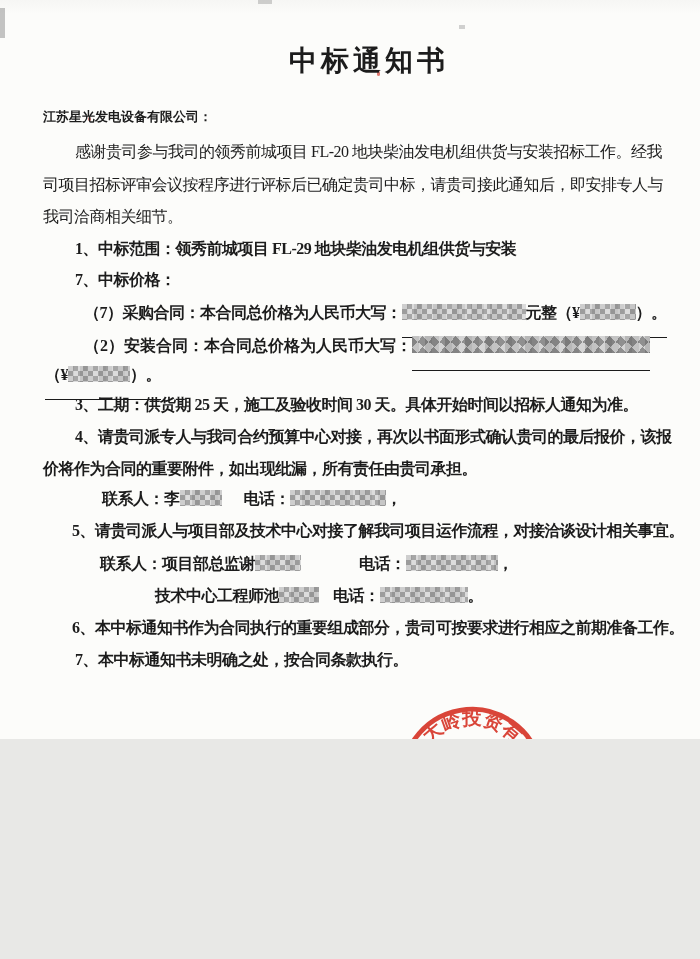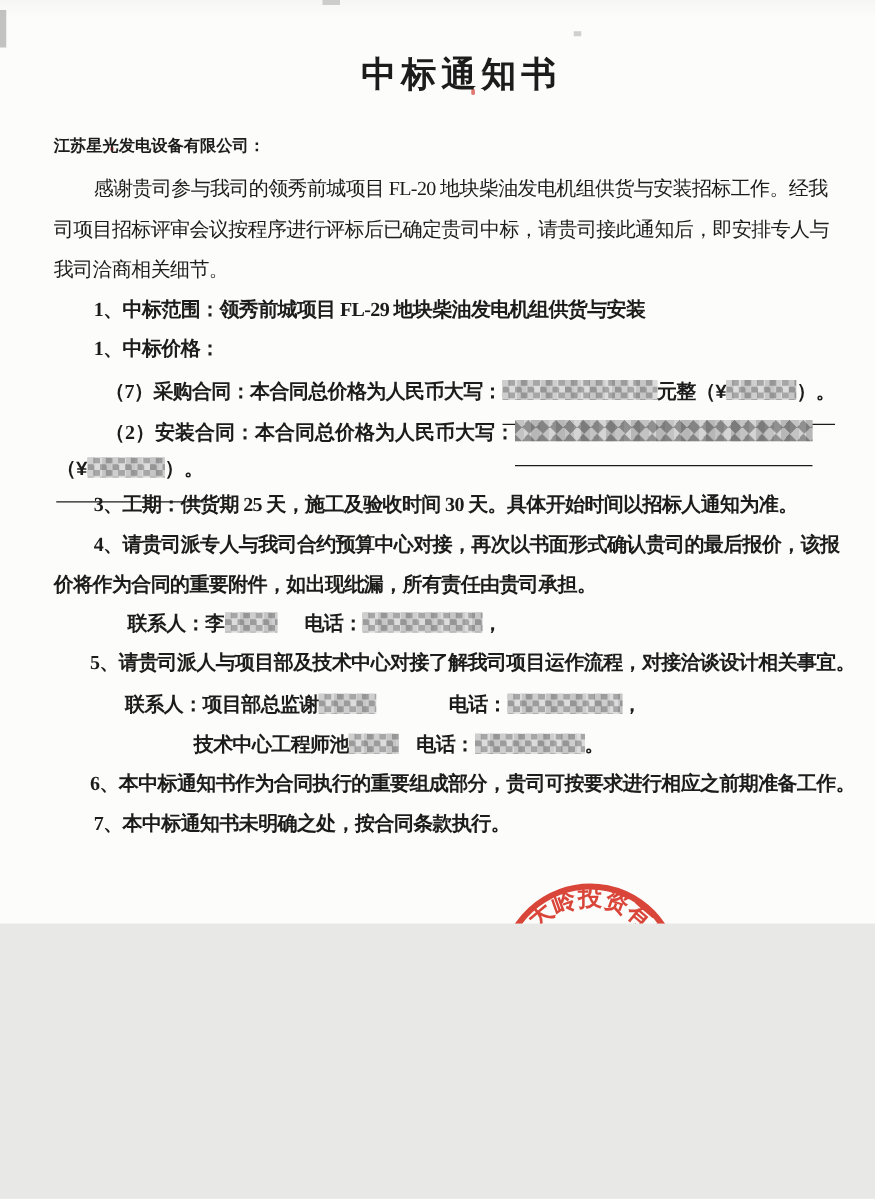--- a/index.html
+++ b/index.html
@@ -37,21 +37,20 @@
       repeating-linear-gradient(90deg,#cacaca 0 6px,#dedede 6px 12px,#bdbdbd 12px 19px);
   }
   .rx-dark{
     background:
       repeating-conic-gradient(from 45deg, rgba(85,85,85,.55) 0% 25%, rgba(205,205,205,.40) 25% 50%) 0 0/11px 11px,
       repeating-linear-gradient(90deg,#bdbdbd 0 7px,#d8d8d8 7px 13px,#a9a9a9 13px 20px);
   }
   .ul{
     border-bottom:1.6px solid #1b1b1b;
     padding-bottom:16px;
-    font-family:Liberation Mono, monospace;
   }
   .gap{display:inline-block;}
   .stamp{
     position:absolute;
     left:397px;top:704px;
     width:150px;height:150px;
     mix-blend-mode:multiply;
     opacity:.9;
     transform:rotate(-10deg);
   }
@@ -71,21 +70,21 @@
 
   <div class="ln title" style="left:289px;top:47px;">中标通知书</div>
 
   <div class="ln addr" style="left:43px;top:110px;">江苏星光发电设备有限公司：</div>
 
   <div class="ln intro" style="left:75px;top:144px;">感谢贵司参与我司的领秀前城项目 FL-20 地块柴油发电机组供货与安装招标工作。经我</div>
   <div class="ln intro" style="left:43px;top:177px;">司项目招标评审会议按程序进行评标后已确定贵司中标，请贵司接此通知后，即安排专人与</div>
   <div class="ln intro" style="left:43px;top:209px;">我司洽商相关细节。</div>
 
   <div class="ln" style="left:75px;top:241px;">1、中标范围：领秀前城项目 FL-29 地块柴油发电机组供货与安装</div>
-  <div class="ln" style="left:75px;top:272px;">1、中标价格：</div>
+  <div class="ln" style="left:75px;top:272px;">7、中标价格：</div>
 
   <div class="ln" style="left:84px;top:304px;">
     <span>（7）采购合同：本合同总价格为人民币大写：</span><span class="ul"><span class="rx" style="width:124px;"></span><span>元整（¥</span><span class="rx" style="width:56px;"></span><span>）。</span></span>
   </div>
 
   <div class="ln" style="left:84px;top:336px;letter-spacing:0;">
     <span>（2）安装合同：本合同总价格为人民币大写：</span><span class="ul"><span class="rx rx-dark" style="width:238px;height:17px;"></span></span>
   </div>
   <div class="ln" style="left:45px;top:366px;">
     <span class="ul"><span>（¥</span><span class="rx" style="width:62px;"></span><span>）。</span></span>

